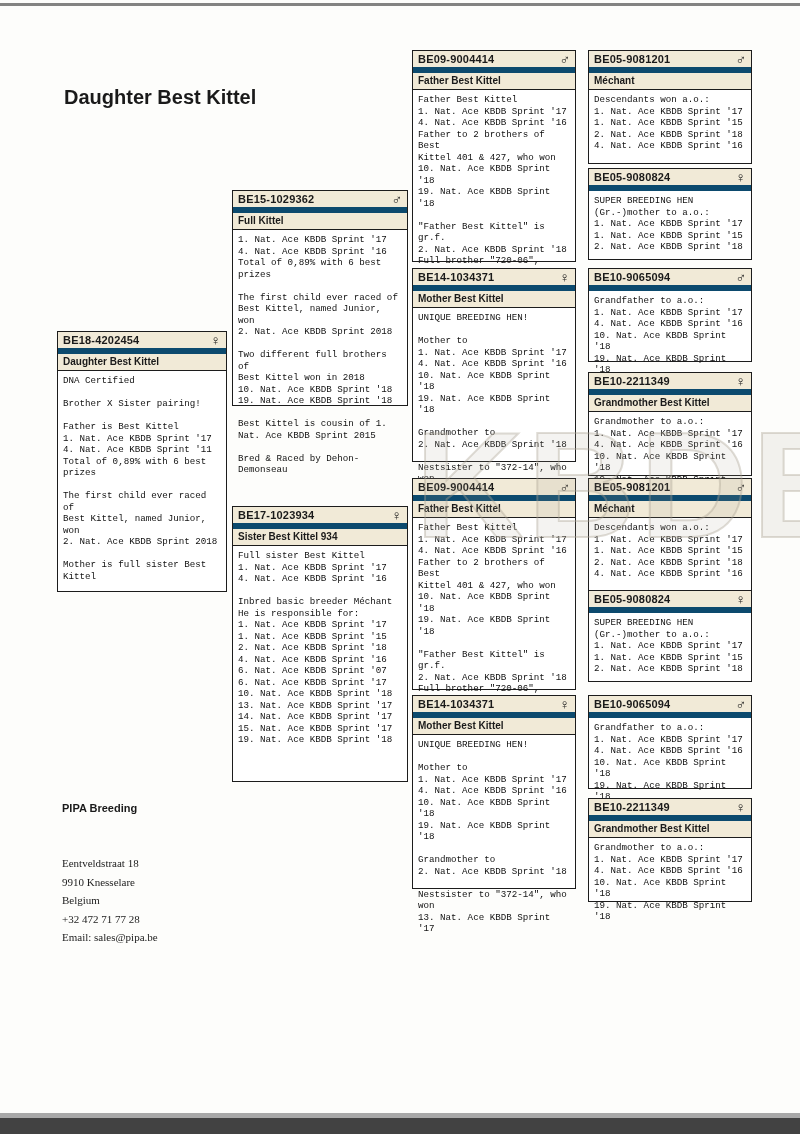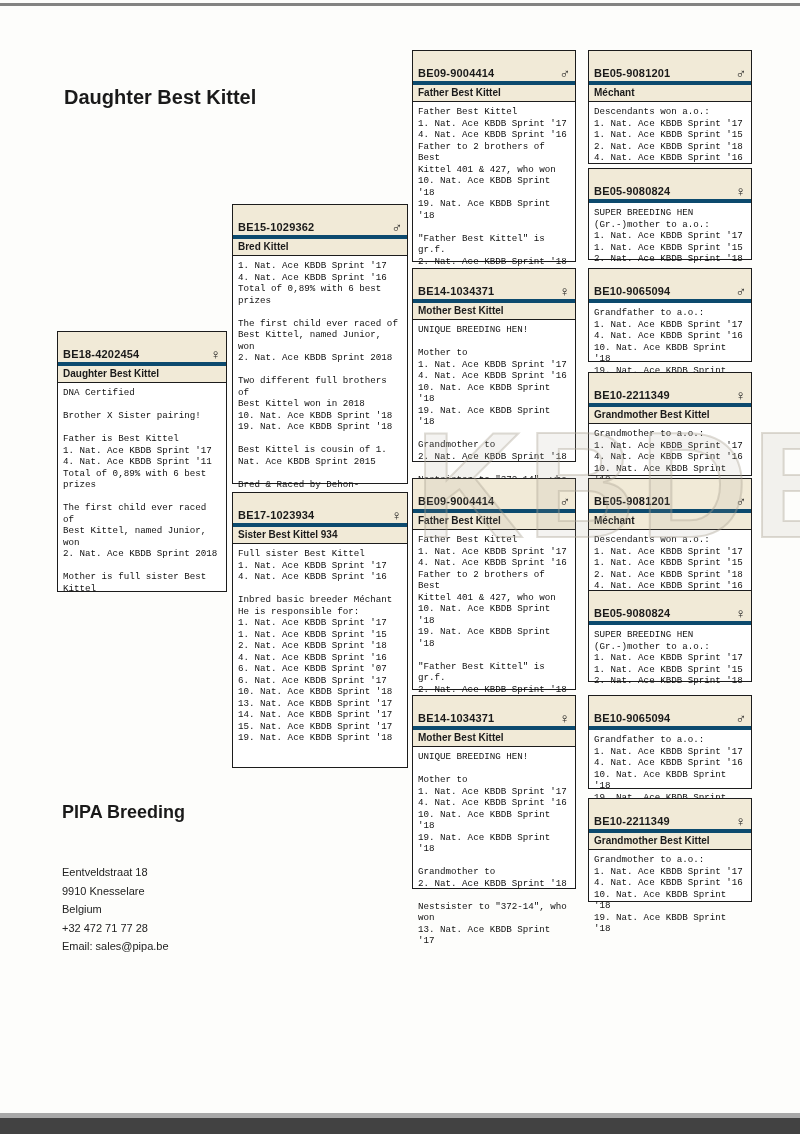--- a/index.html
+++ b/index.html
@@ -13,21 +13,21 @@
   .scan-edge-bottom-light { position:absolute; bottom:16px; left:0; width:100%; height:5px; background:#a8a8a8; }
   .scan-edge-bottom-dark { position:absolute; bottom:0; left:0; width:100%; height:16px; background:#424242; }
 
   .title { position:absolute; left:64px; top:50px; font-size:27px; font-weight:bold; letter-spacing:.5px; }
   .title .title-sex { font-size:25px; font-weight:normal; margin-left:4px; }
   .subtitle { position:absolute; left:64px; top:86px; font-size:20px; font-weight:bold; }
 
   .pbox { position:absolute; border:1.4px solid #1c1c1c; background:#ffffff; }
   .pbox .hdr {
     display:flex; justify-content:space-between; align-items:center;
-    background:#f1ead7; border-bottom:4px solid #0c4a6e; padding:16px 5px 2px;
+    background:#f1ead7; border-bottom:6px solid #0c4a6e; padding:2px 5px 2px;
   }
   .pbox .ring { font-weight:bold; font-size:11px; letter-spacing:.2px; }
   .pbox .sex { font-weight:bold; font-size:14px; line-height:12px; }
   .pbox .name {
     background:#f1ead7; border-bottom:1px solid #1c1c1c;
     font-weight:bold; font-size:10px; padding:2px 5px 3px;
   }
   .pbox .body {
     font-family:"Liberation Mono", monospace;
     font-size:9.2px; line-height:11.5px; padding:4px 5px 3px;
@@ -36,22 +36,22 @@
 
   .watermark {
     position:absolute; left:415px; top:410px; z-index:5; pointer-events:none;
     font-size:150px; font-weight:bold; letter-spacing:4px; line-height:1;
     color:rgba(170,164,148,0.13);
     -webkit-text-stroke:2px rgba(170,164,148,0.38);
   }
   .watermark .wm-reg { font-size:46px; vertical-align:78px; letter-spacing:0; }
 
   .footer-left { position:absolute; left:62px; top:802px; }
-  .company { font-size:18px; font-weight:bold; margin-bottom:3px; }
-  .addr { font-family:Liberation Sans, sans-serif; font-size:11px; line-height:18.5px; white-space:pre-wrap; color:#222;margin-top:40px; }
+  .company { font-size:11px; font-weight:bold; margin-bottom:3px; }
+  .addr { font-family:Liberation Serif, serif; font-size:11px; line-height:18.5px; white-space:pre-wrap; color:#222;margin-top:40px; }
   .copyright { position:absolute; right:58px; top:896px; font-size:10.5px; color:#333; }
 </style>
 </head>
 <body>
 
 <div class="page">
 
   <div class="scan-edge-top"></div>
 
   <div class="subtitle">Daughter Best Kittel</div>
@@ -77,47 +77,47 @@
 prizes
 
 The first child ever raced of
 Best Kittel, named Junior, won
 2. Nat. Ace KBDB Sprint 2018
 
 Mother is full sister Best
 Kittel</div>
   </div>
 
-  <div class="pbox" style="left:232px;top:204px;width:176px;height:280px">
+  <div class="pbox" style="left:232px;top:190px;width:176px;height:216px">
     <div class="hdr">
       <span class="ring">BE15-1029362</span>
       <span class="sex">♂</span>
     </div>
-    <div class="name">Bred Kittel</div>
+    <div class="name">Full Kittel</div>
     <div class="body">1. Nat. Ace KBDB Sprint '17
 4. Nat. Ace KBDB Sprint '16
 Total of 0,89% with 6 best
 prizes
 
 The first child ever raced of
 Best Kittel, named Junior, won
 2. Nat. Ace KBDB Sprint 2018
 
 Two different full brothers of
 Best Kittel won in 2018
 10. Nat. Ace KBDB Sprint '18
 19. Nat. Ace KBDB Sprint '18
 
 Best Kittel is cousin of 1.
 Nat. Ace KBDB Sprint 2015
 
 Bred &amp; Raced by Dehon-Demonseau</div>
   </div>
 
-  <div class="pbox" style="left:232px;top:492px;width:176px;height:276px">
+  <div class="pbox" style="left:232px;top:506px;width:176px;height:276px">
     <div class="hdr">
       <span class="ring">BE17-1023934</span>
       <span class="sex">♀</span>
     </div>
     <div class="name">Sister Best Kittel 934</div>
     <div class="body">Full sister Best Kittel
 1. Nat. Ace KBDB Sprint '17
 4. Nat. Ace KBDB Sprint '16
 
 Inbred basic breeder Méchant

